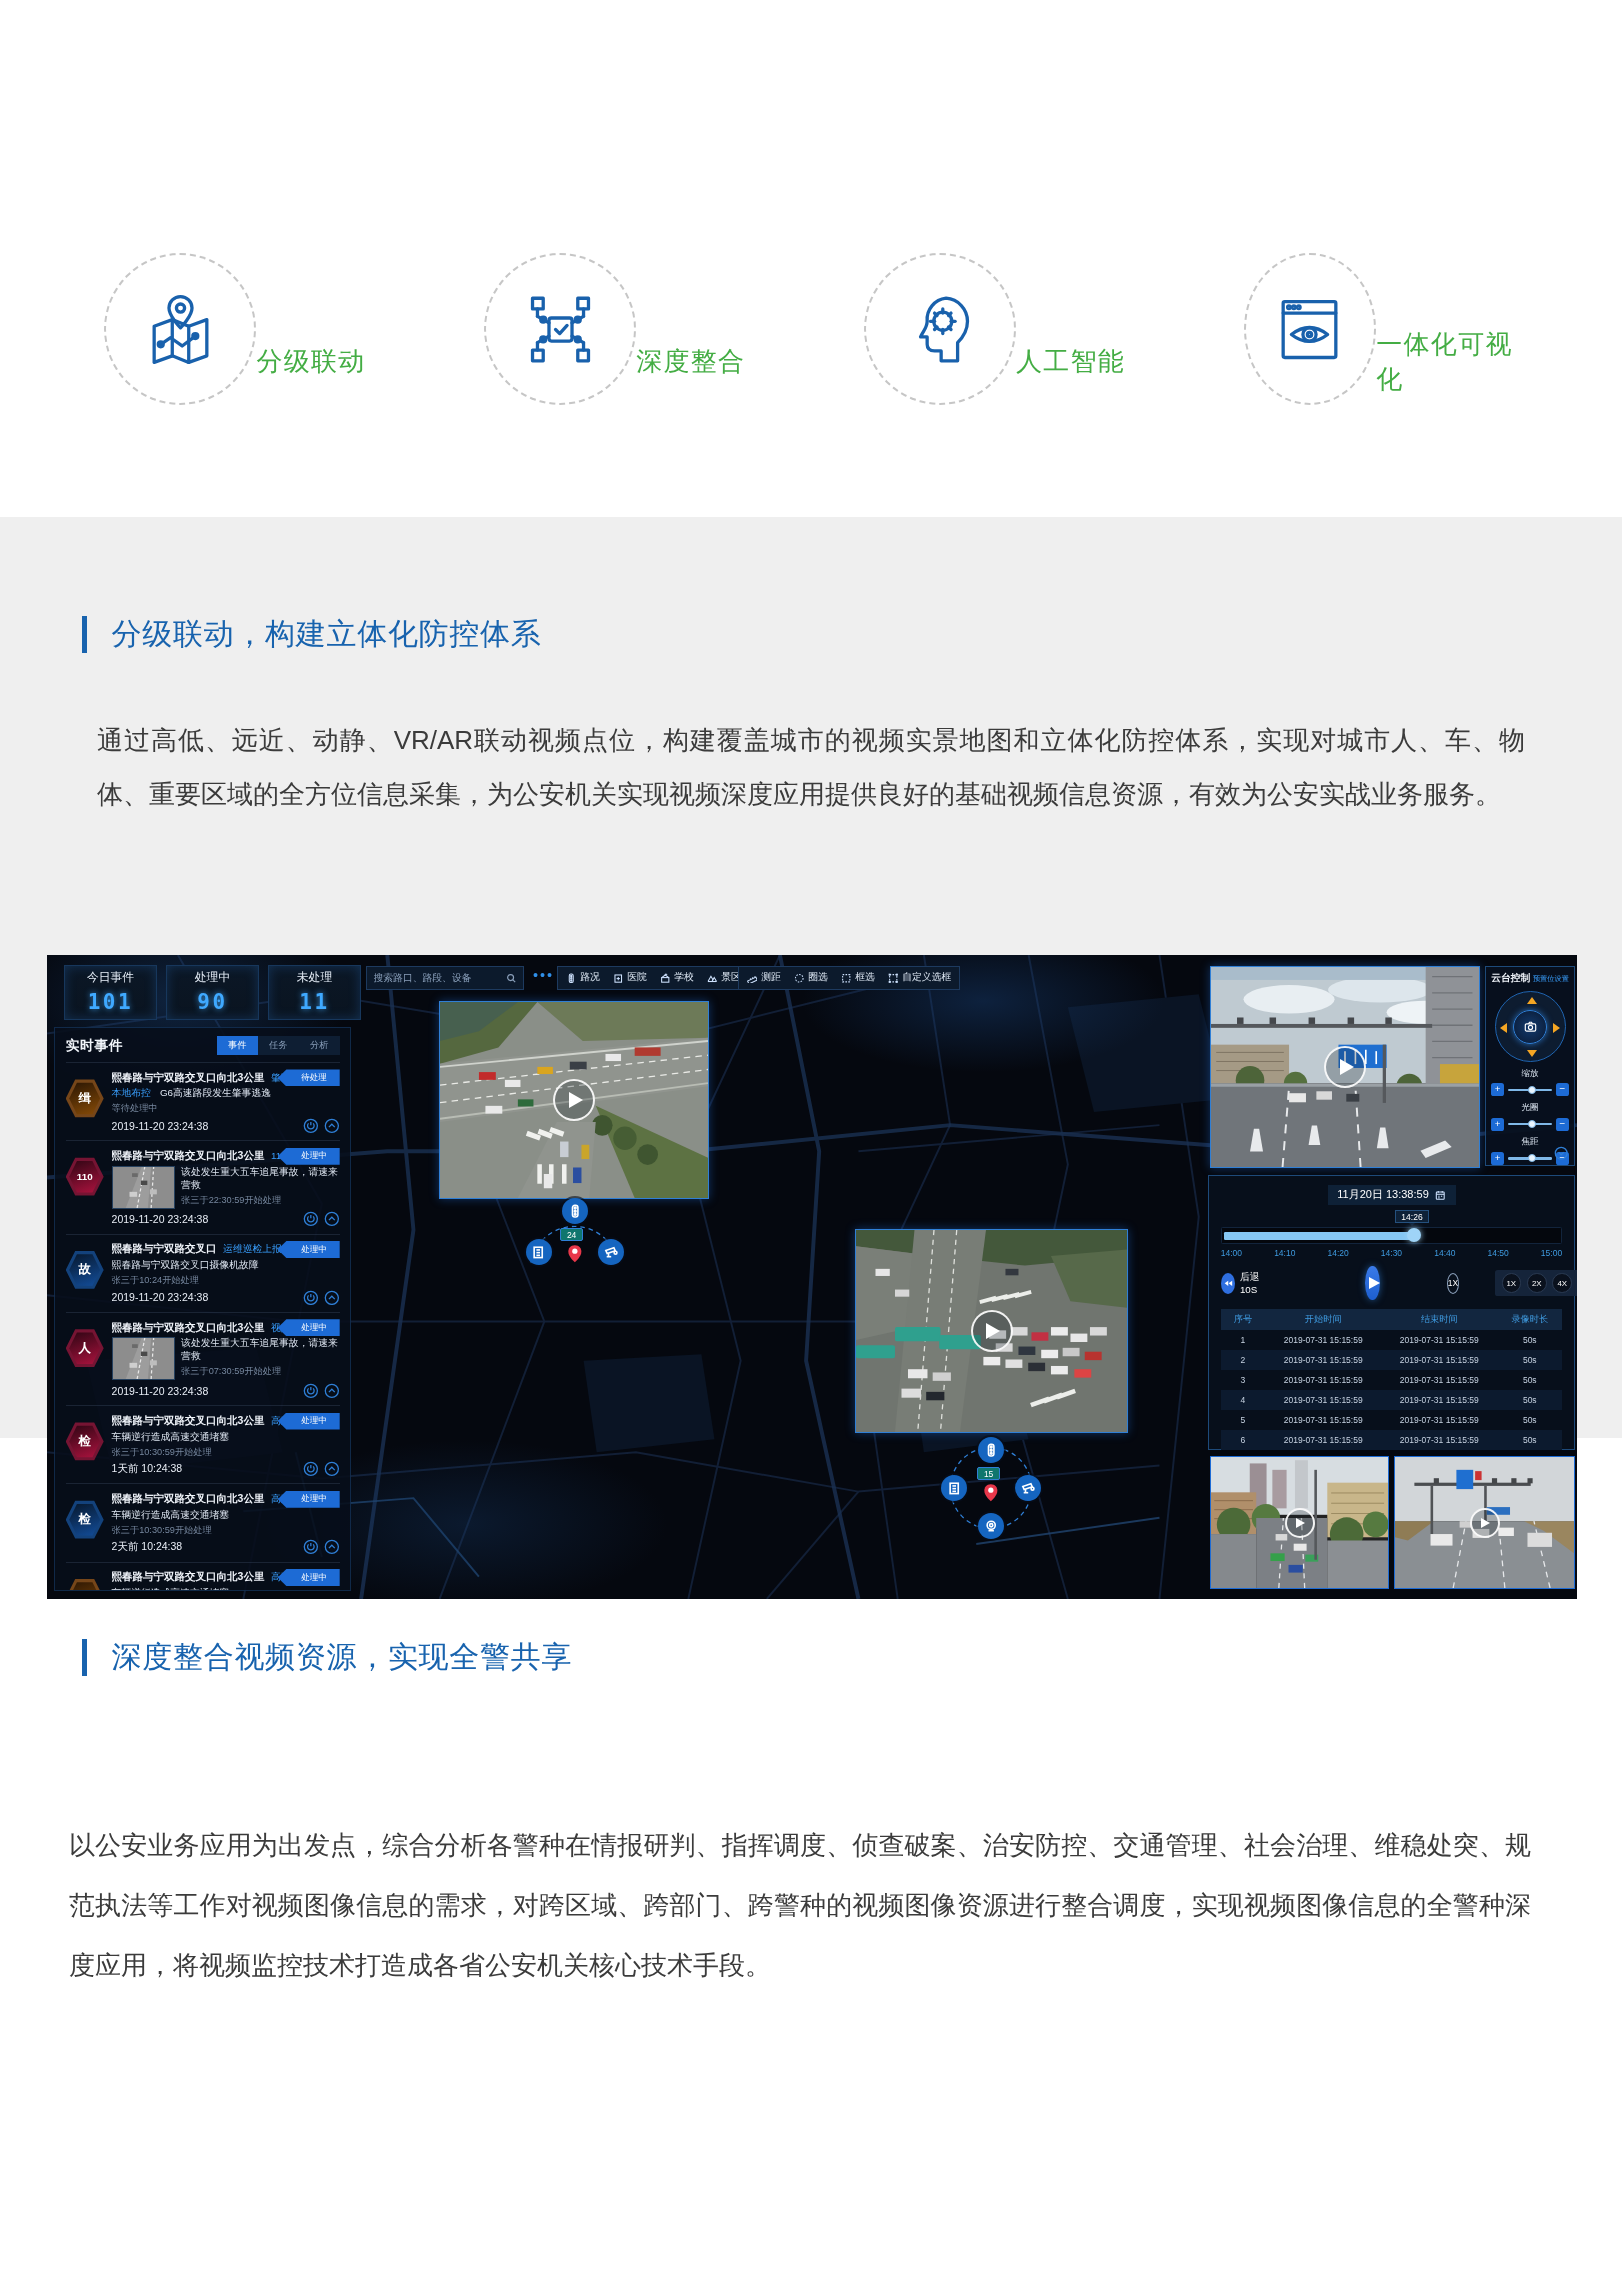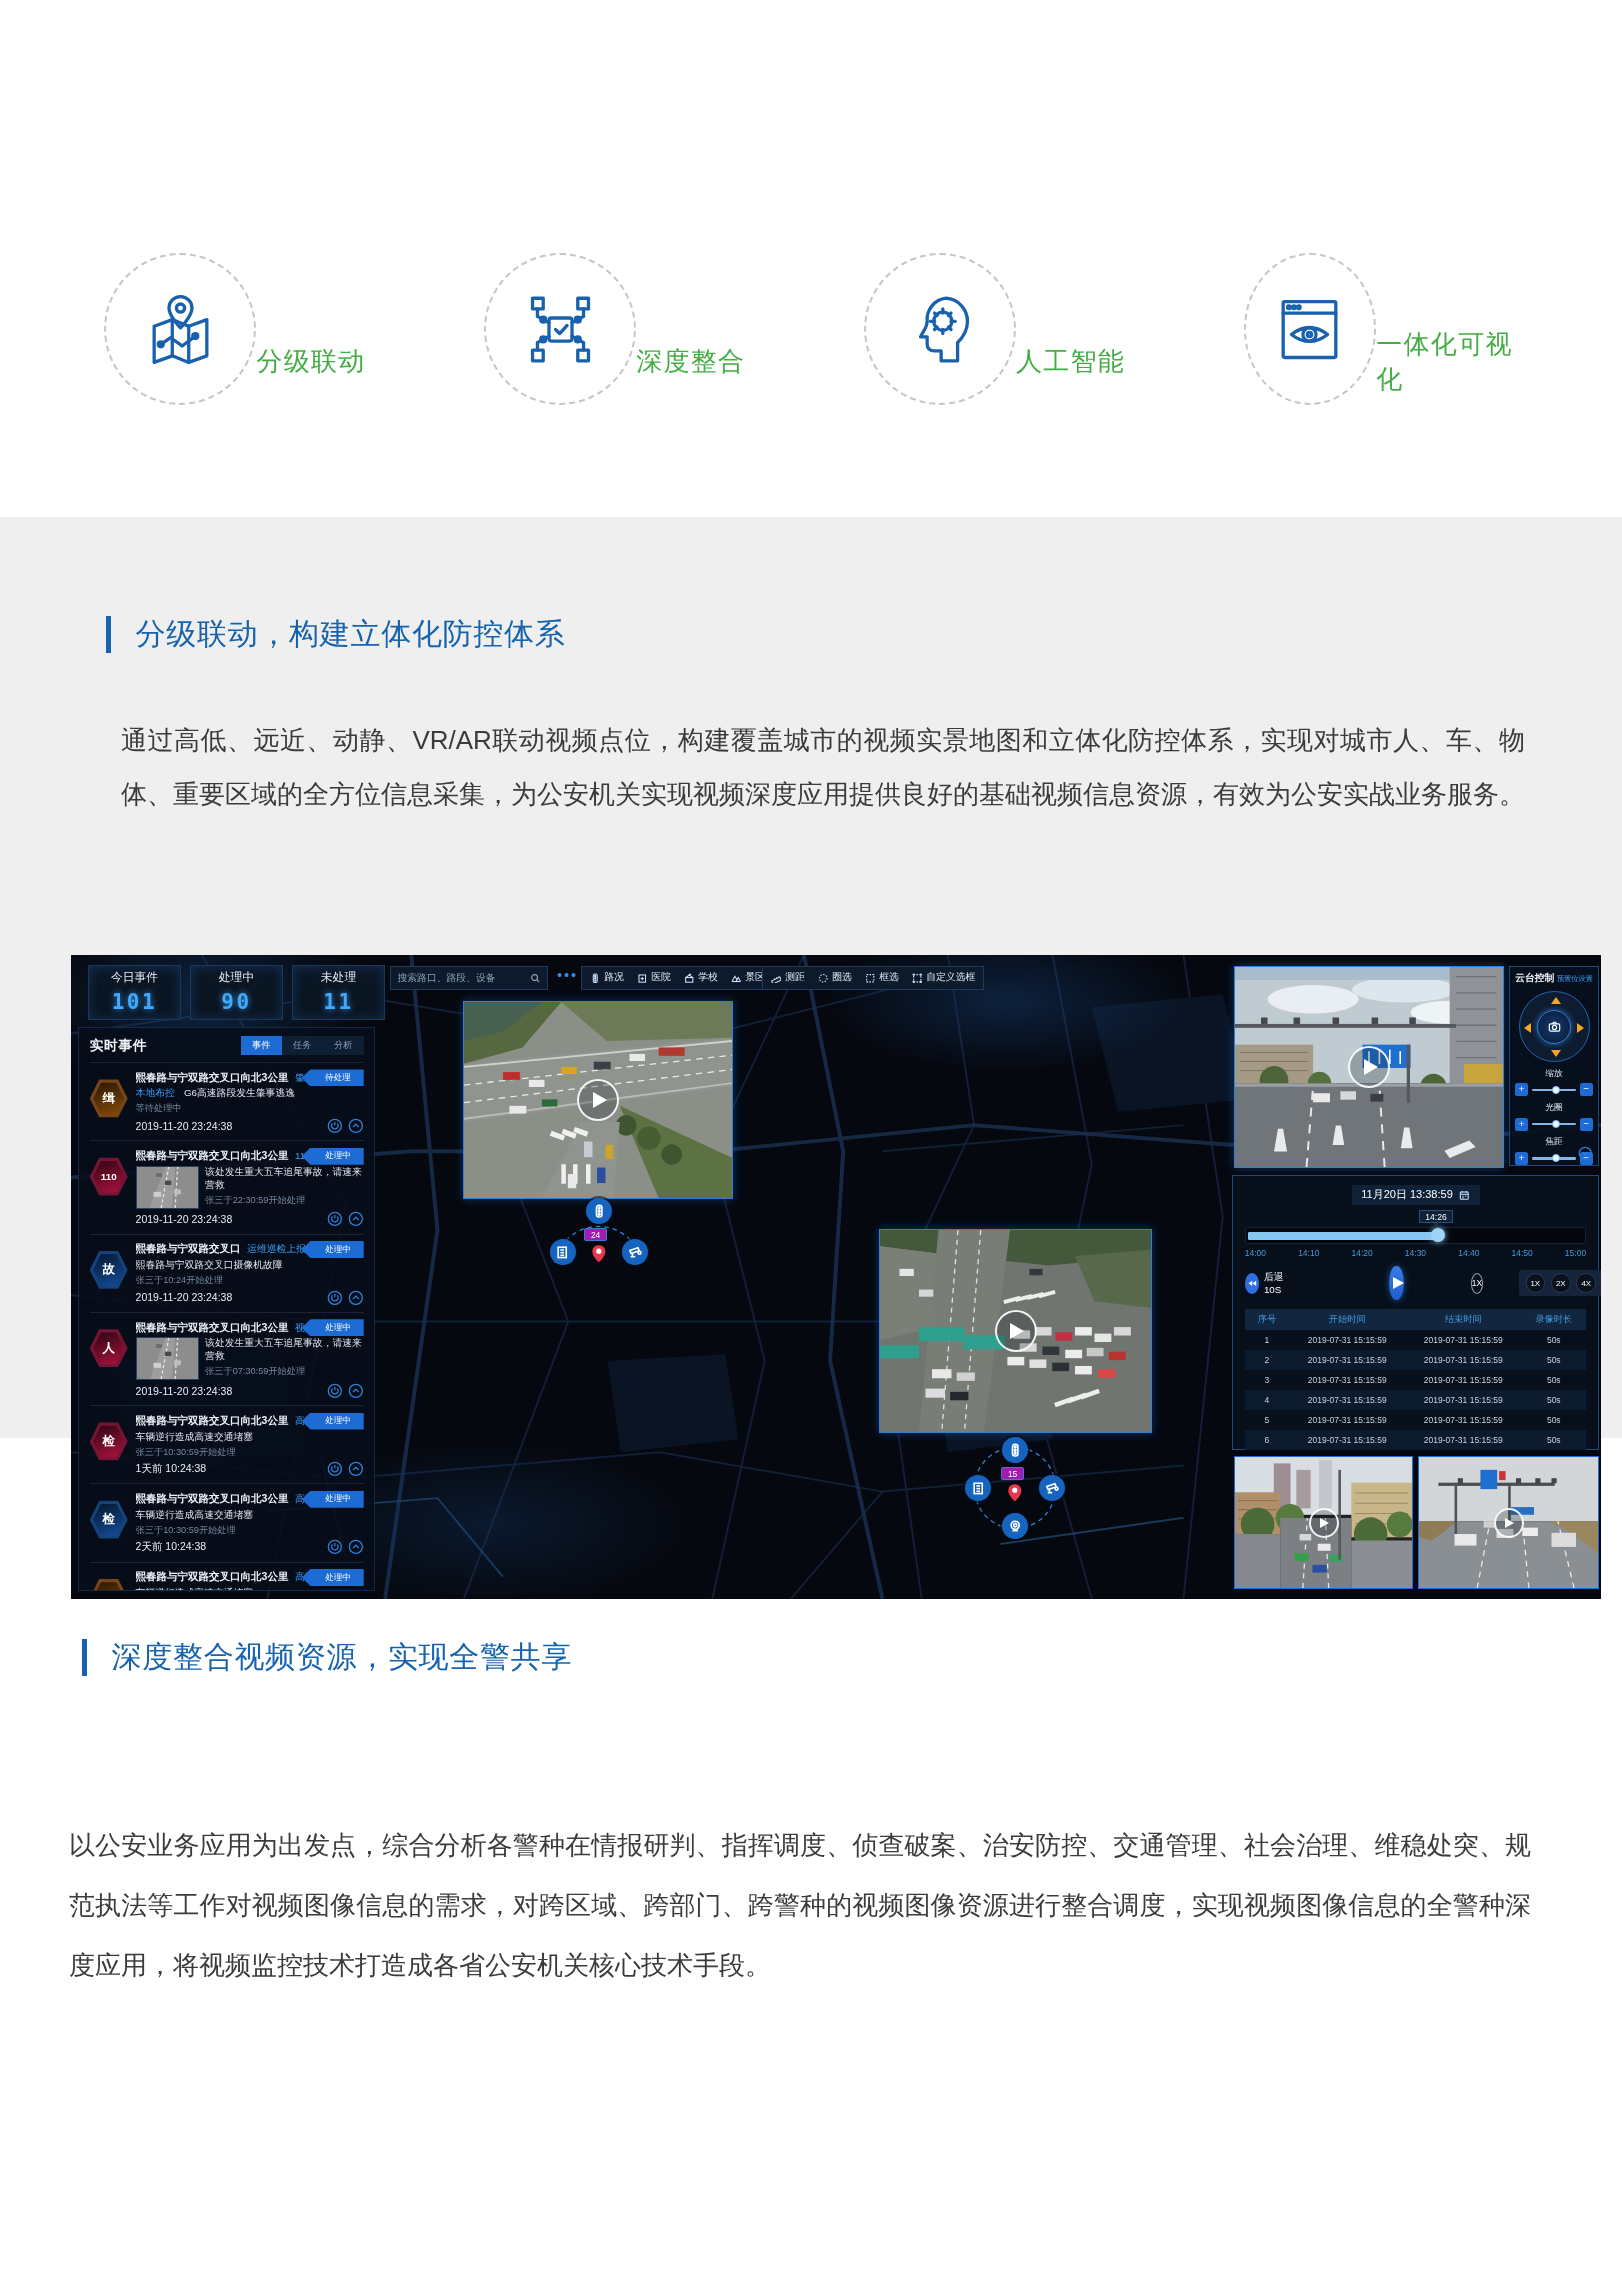--- a/index.html
+++ b/index.html
@@ -11,21 +11,21 @@
   
   .features { height:517px; padding:141px 52px 0; display:flex; justify-content:space-around; }
   .feature { display:flex; flex-direction:row; align-items:center; width:275px; }
   .feature-circle {
     width:152px; height:152px; border:2px dashed #c6c6c6; border-radius:50%;
     display:flex; align-items:center; justify-content:center;
   }
   .feature-circle svg { width:79px; height:79px; stroke:#1961ac; fill:none; stroke-width:4; stroke-linecap:round; stroke-linejoin:round; }
   .feature-label { margin-top:65px; font-size:26px; color:#44ad44; letter-spacing:1.3px; }
   
-  .band { background:#efefef; height:921px; padding-top:98px;padding-left:24px; }
+  .band { background:#efefef; height:921px; padding-top:98px; }
   .sec-head { display:flex; align-items:center; margin-left:82px; height:38px; }
   .sec-bar { width:4.6px; height:37px; background:#1863ae; }
   .sec-title { margin-left:25px; font-size:30px; color:#1863ae; font-weight:500; letter-spacing:0.7px; }
   .para1 { margin:60px 98px 0 97px; font-size:26px; line-height:54px; color:#3b3b3b; text-align:justify; }
   .white-tail { padding-top:200px; }
   .para2 { margin:139px 92px 0 69px; font-size:26px; line-height:60px; color:#3b3b3b; text-align:justify; }
   
   .dashboard {
     position:relative; margin:134px 0 0 47px; width:1530px; height:644px;
     background:#05080f; overflow:hidden; font-family:"Liberation Sans", sans-serif;
@@ -101,21 +101,21 @@
     display:flex; align-items:center; justify-content:center; cursor:pointer; }
   .play-badge::after { content:""; border-left:14.4px solid #fff; border-top:8.5px solid transparent; border-bottom:8.5px solid transparent; margin-left:3.9px; }
   .play-badge.small { width:30px; height:30px; margin:-15px 0 0 -15px; border-width:2px; }
   .play-badge.small::after { border-left-width:9.8px; border-top-width:5.9px; border-bottom-width:5.9px; margin-left:2.6px; }
   
   .cluster { position:absolute; }
   .cluster svg.arc { position:absolute; inset:0; }
   .mk { position:absolute; width:26px; height:26px; border-radius:50%; background:#1565c0;
     box-shadow:0 0 0 2px rgba(6,14,26,.6); display:flex; align-items:center; justify-content:center; cursor:pointer; }
   .mk svg { width:14.4px; height:14.4px; stroke:#fff; fill:none; stroke-width:1.8; }
-  .mk-badge { position:absolute; background:#a21caf; border:0.7px solid #2f7fd6; border-radius:2px; color:#fff; font-size:8.5px; padding:0.7px 5.9px; }
+  .mk-badge { position:absolute; background:#0f766e; border:0.7px solid #2f7fd6; border-radius:2px; color:#fff; font-size:8.5px; padding:0.7px 5.9px; }
   .mk-pin { position:absolute; width:15.7px; height:19.6px; cursor:pointer; }
   
   .ptz { position:absolute; left:1438px; top:10.5px; width:90px; height:200px;
     background:rgba(8,16,30,.92); border:0.7px solid #1d4a7a; padding:5.2px; }
   .ptz-head { display:flex; align-items:baseline; justify-content:space-between; }
   .ptz-title { color:#f0f4fa; font-size:9.8px; font-weight:bold; white-space:nowrap; }
   .ptz-link { color:#3aa0ff; font-size:7.2px; white-space:nowrap; cursor:pointer; }
   .dpad { position:relative; width:71px; height:71px; margin:6.5px auto 1.3px; border-radius:50%;
     background:#0d1c30; border:1.3px solid #1f64b0; }
   .dpad-arrow { position:absolute; width:0; height:0; cursor:pointer; }

